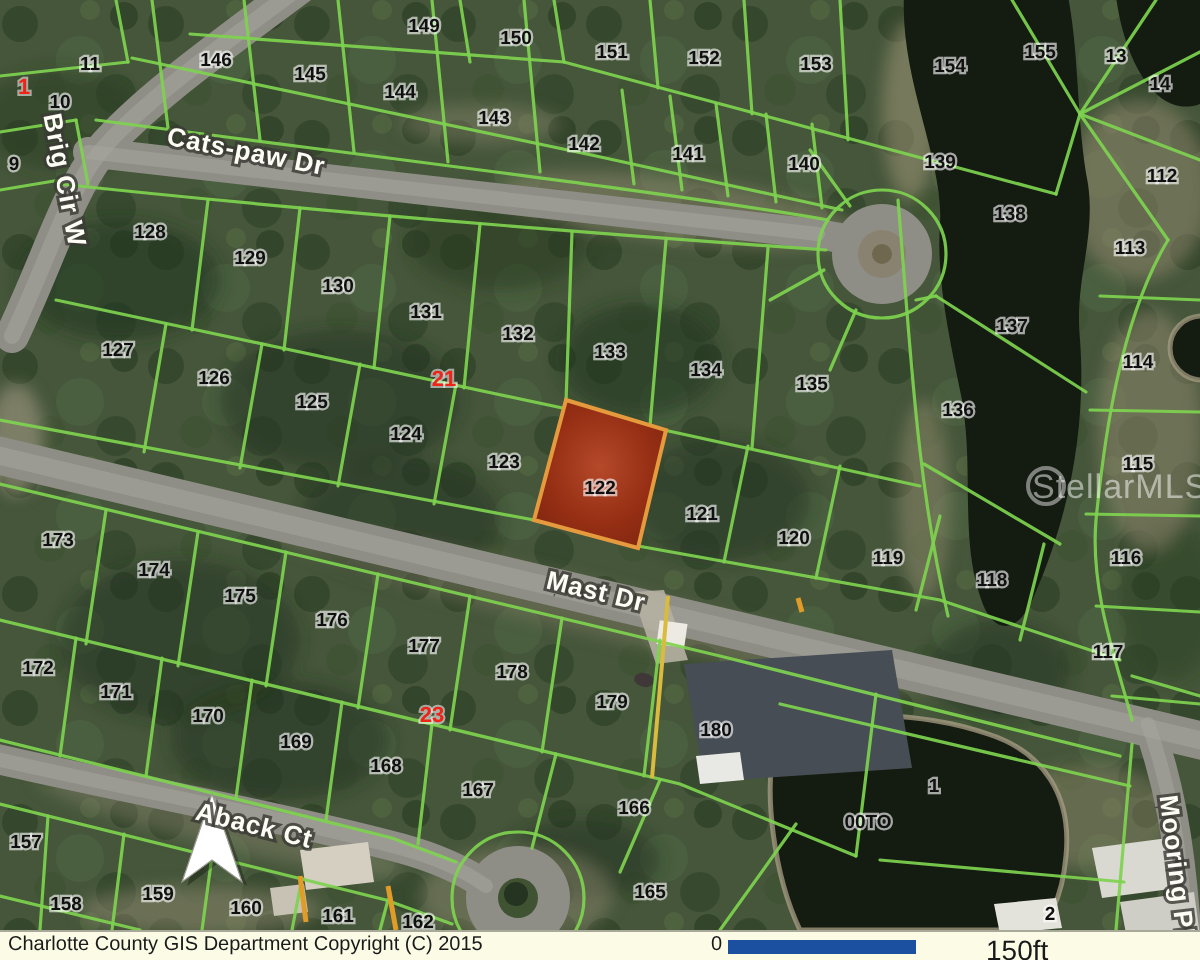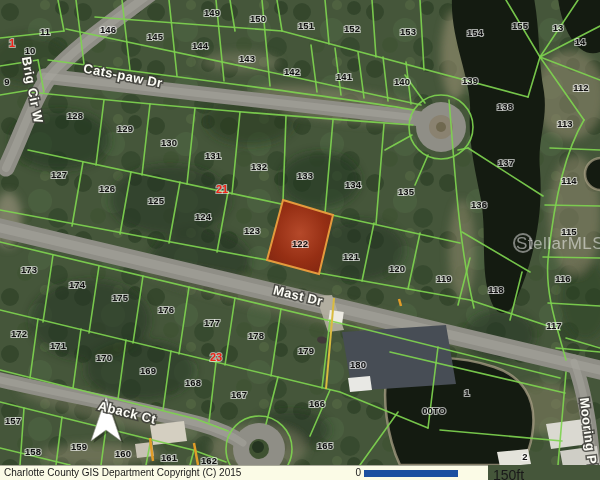--- a/index.html
+++ b/index.html
@@ -11,21 +11,21 @@
        stroke-opacity:.62;paint-order:stroke;text-anchor:middle;}
   .redmark{font-size:11px;font-weight:bold;fill:#ef2318;stroke:#ffffff;stroke-width:2px;
        stroke-opacity:.55;paint-order:stroke;text-anchor:middle;}
   .street{font-size:13px;font-weight:bold;fill:#fdfdf6;stroke:#3a3a34;stroke-width:3px;
        stroke-opacity:.8;paint-order:stroke;text-anchor:middle;letter-spacing:.4px;}
   .wm{font-size:17px;fill:#ffffff;opacity:.5;letter-spacing:.5px;}
   .gline{stroke:#7ed24f;stroke-width:1.6;fill:none;stroke-opacity:.92;stroke-linecap:round;}
   .road{stroke:#8f8e86;fill:none;stroke-linecap:round;}
   .roadcore{stroke:#a7a69e;fill:none;stroke-opacity:.55;stroke-linecap:round;}
   .water{fill:#141b11;}
-  .footer{position:absolute;left:0;top:465px;width:488px;height:15px;background:#fbfbe6;
+  .footer{position:absolute;left:0;top:465px;width:600px;height:15px;background:#fbfbe6;
           border-top:1px solid #a9a99a;box-sizing:border-box;}
   .footer .copy{position:absolute;left:4px;top:1px;font-size:10px;color:#1a1a1a;white-space:nowrap;}
   .footer .s0{position:absolute;left:345px;top:1px;width:16px;text-align:right;font-size:10px;color:#1a1a1a;}
   .footer .sbar{position:absolute;left:364px;top:3.5px;width:94px;height:7px;background:#1b4fa0;}
   .footer .s150{position:absolute;left:461px;top:1px;font-size:14px;color:#1a1a1a;margin-left:32px;}
 </style>
 </head>
 <body>
 
 <div class="stage">

